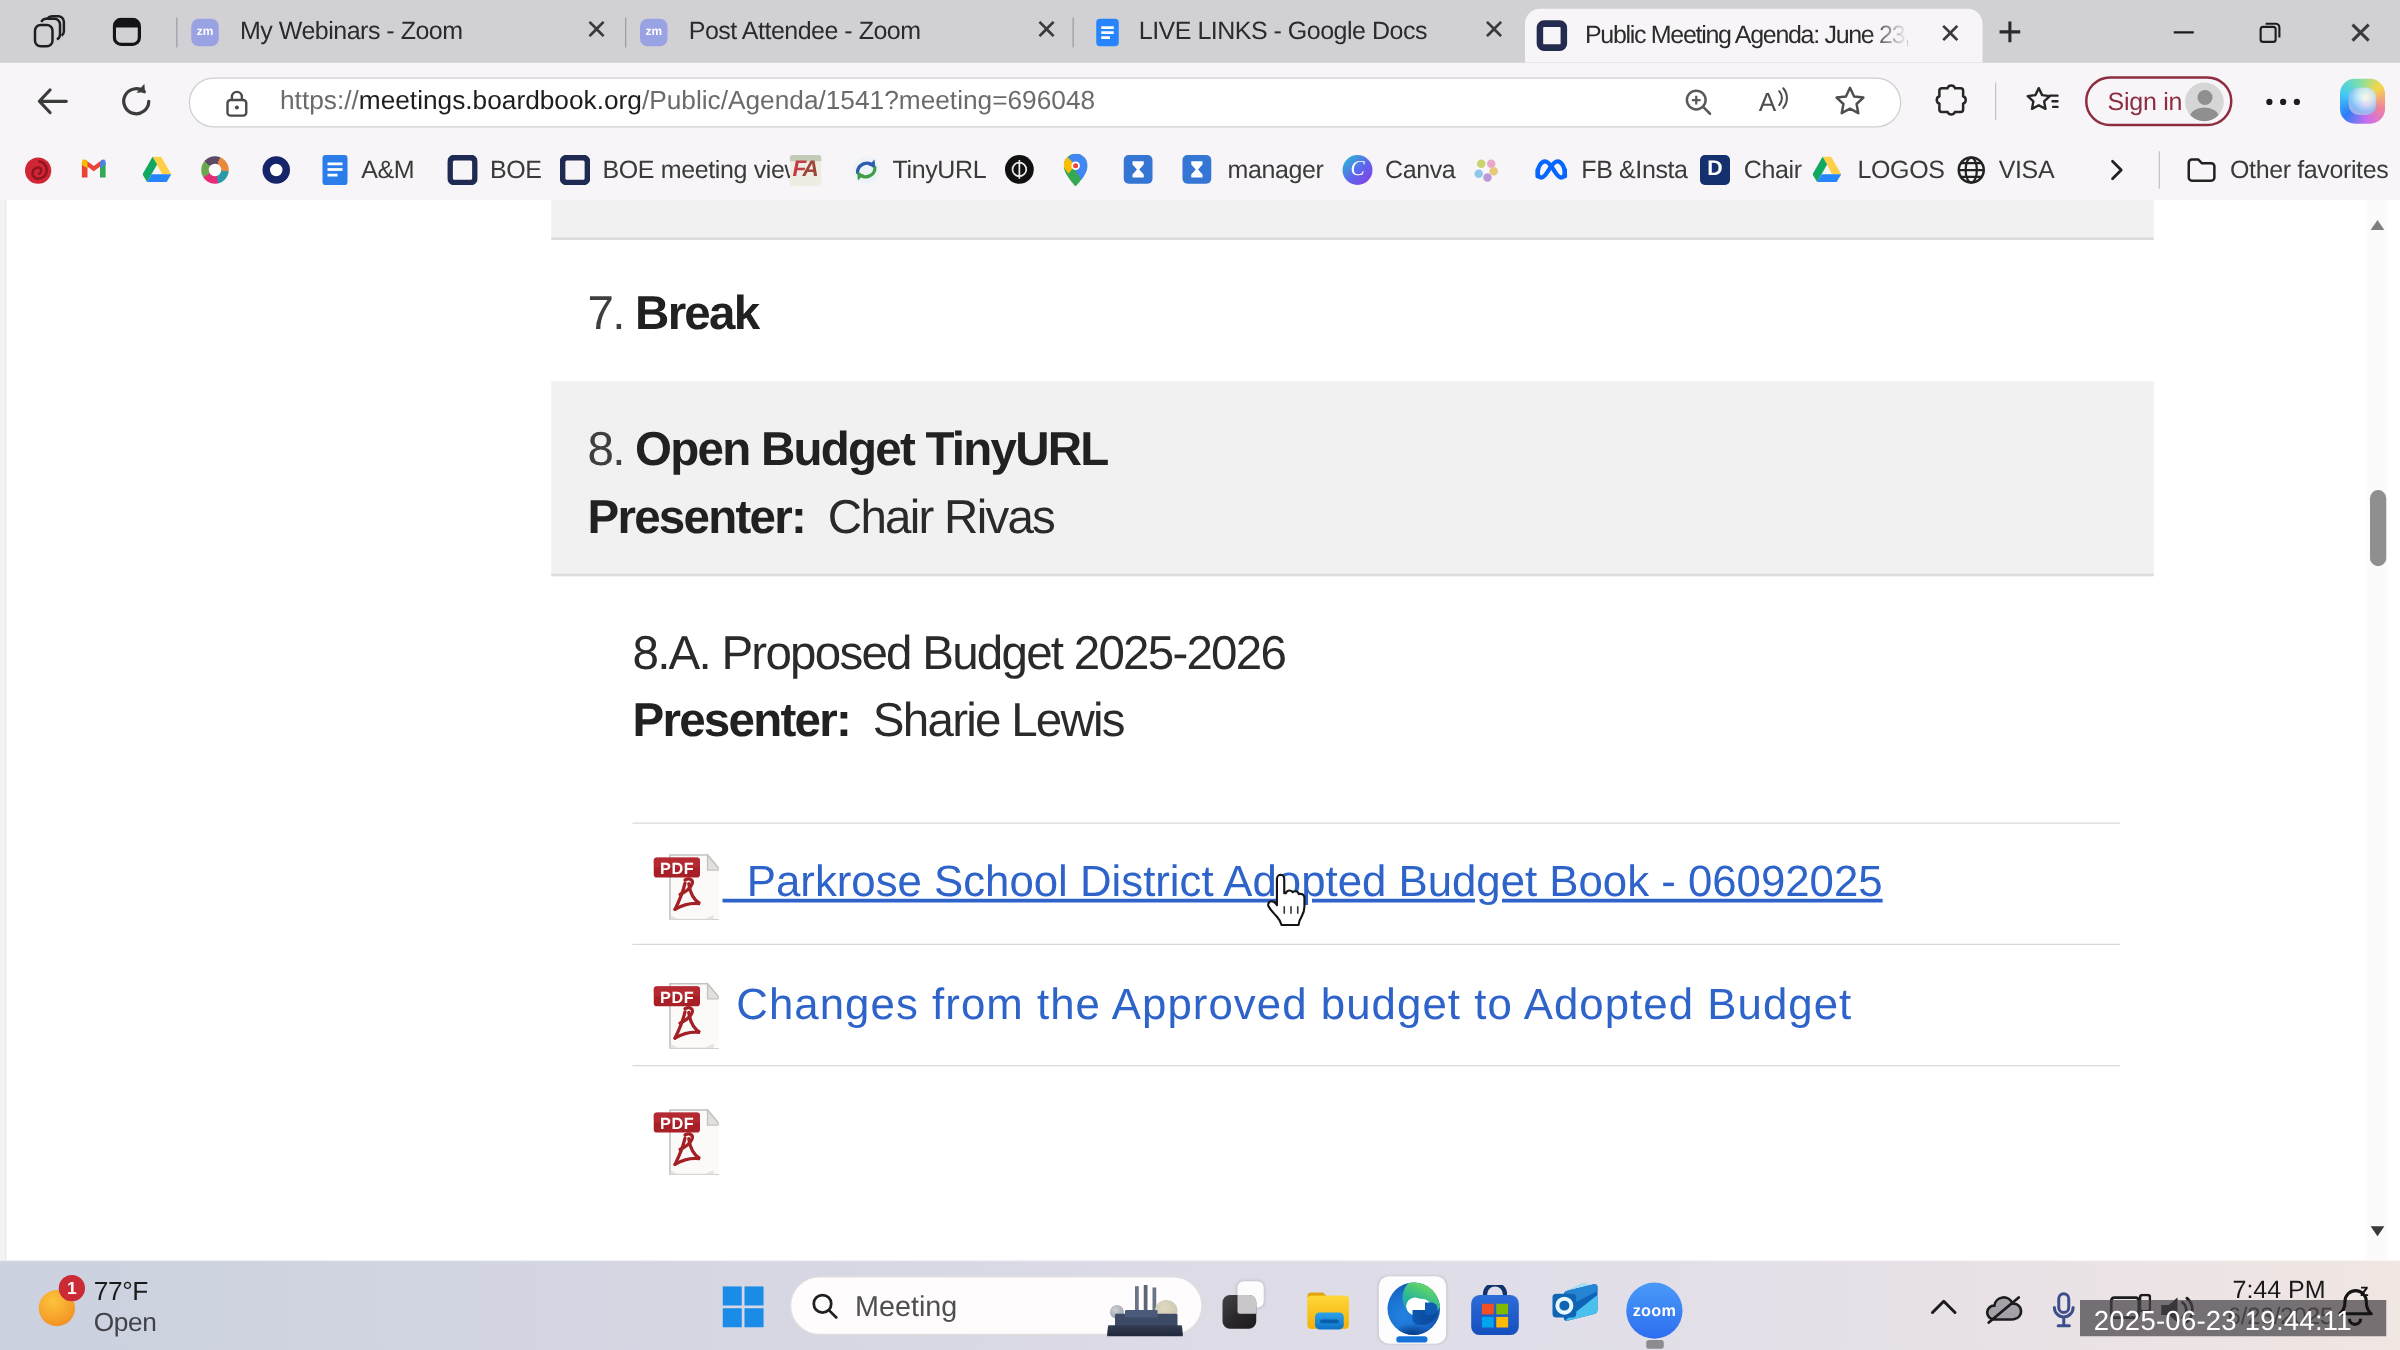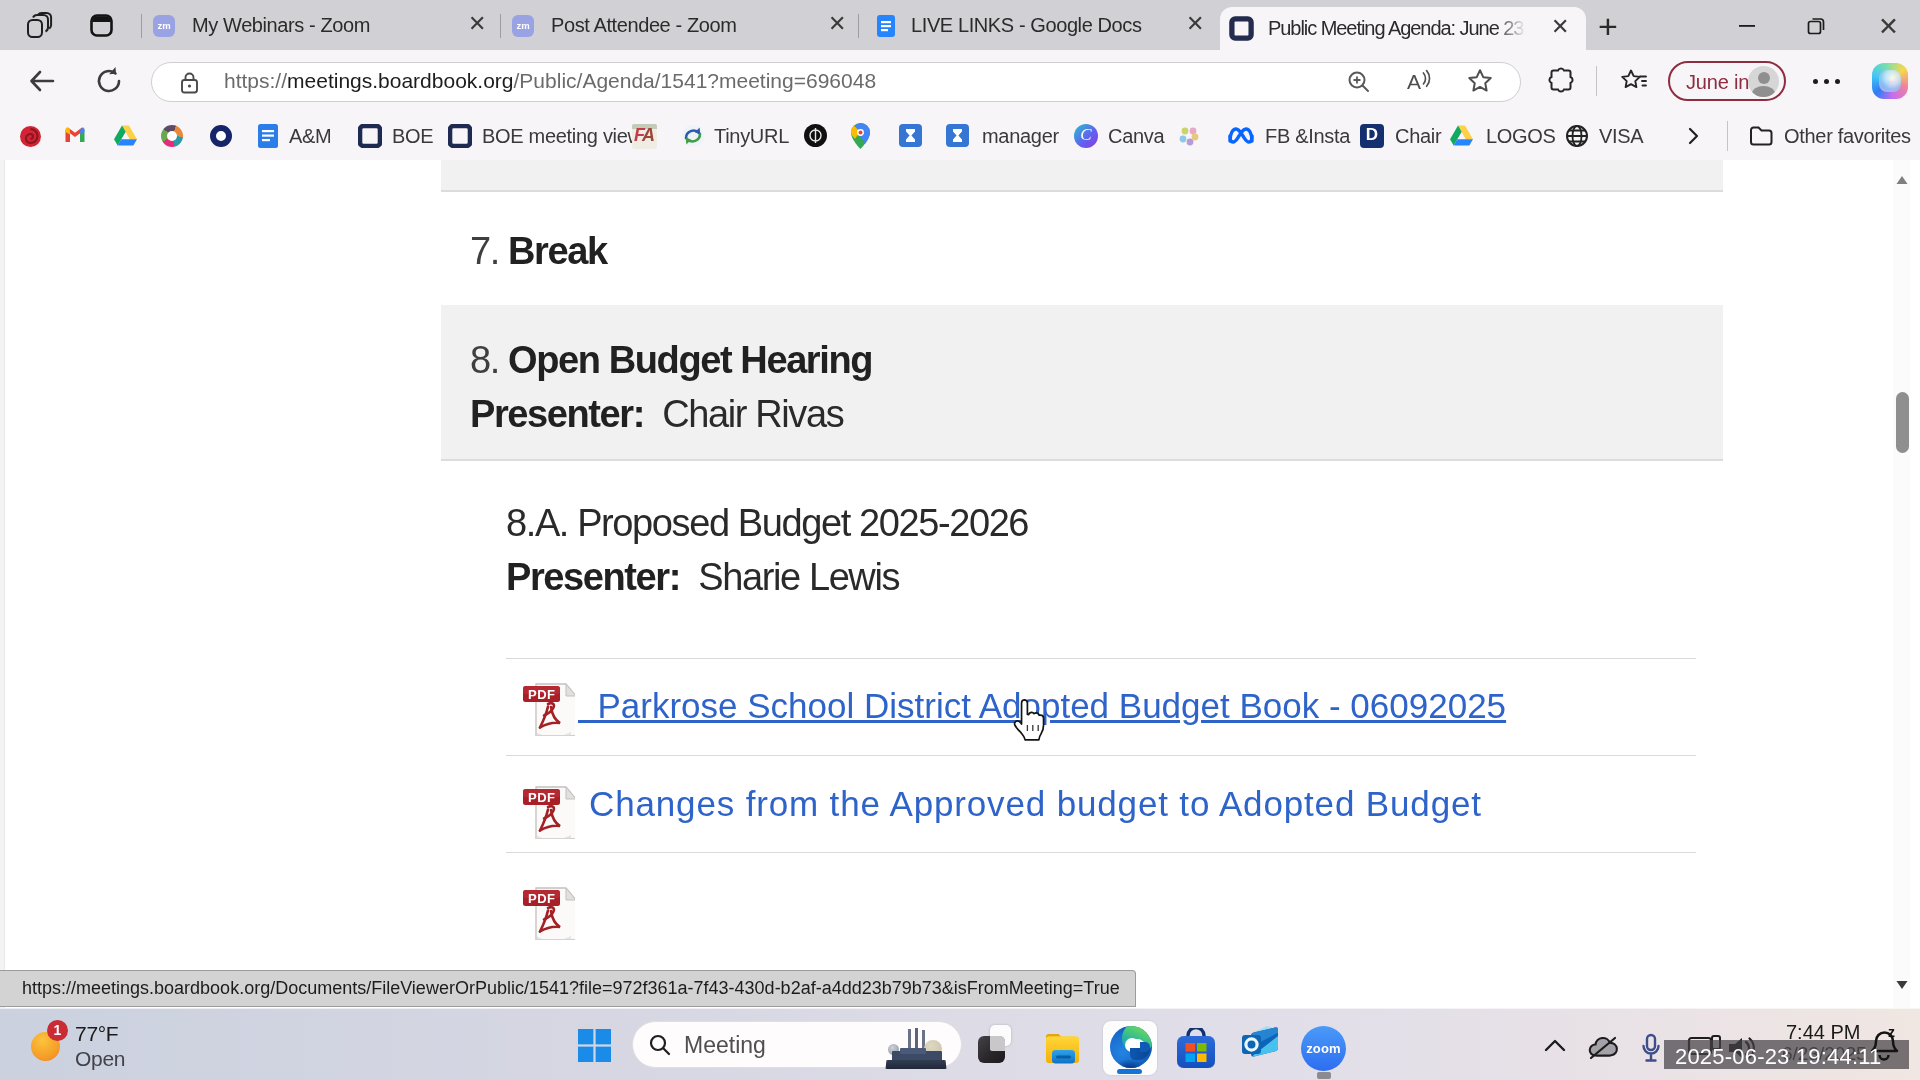--- a/index.html
+++ b/index.html
@@ -135,21 +135,21 @@
       <path d="M12 4.5 a3.2 3.2 0 0 1 6 0 h4.5 a2 2 0 0 1 2 2 v4.5 a3.2 3.2 0 0 1 0 6 v4.5 a2 2 0 0 1 -2 2 h-4.5 a3.2 3.2 0 0 1 -6 0 H7.5 a2 2 0 0 1 -2 -2 v-4.5 a3.2 3.2 0 0 1 0 -6 V6.5 a2 2 0 0 1 2 -2 z" fill="none" stroke="#262626" stroke-width="2"></path>
     </svg>
     <div class="abs" style="left:1596px;top:16px;width:1px;height:30px;background:#c4c3c8"></div>
 
     <svg class="abs" style="left:1618px;top:16px" width="30" height="30" viewBox="0 0 30 30">
       <path d="M13 4.5 l2.7 5.6 6.1 0.8 -4.5 4.2 1.1 6 -5.4 -2.9 -5.4 2.9 1.1 -6 -4.5 -4.2 6.1 -0.8 z" fill="none" stroke="#262626" stroke-width="1.9" stroke-linejoin="round"></path>
       <path d="M22 10.5 h6 M24 15 h4 M24.5 19.5 h3.5" stroke="#262626" stroke-width="1.9" stroke-linecap="round"></path>
     </svg>
 
     <div class="abs" style="left:1668px;top:11px;width:118px;height:40px;border:2px solid #8e2c40;border-radius:21px;background:#f7f5f7"></div>
-    <div class="abs" style="left:1686px;top:21px;font-size:20px;color:#8e2c40;letter-spacing:-0.2px">June in</div>
+    <div class="abs" style="left:1686px;top:21px;font-size:20px;color:#8e2c40;letter-spacing:-0.2px">Sign in</div>
     <div class="abs" style="left:1748px;top:16px;width:31px;height:31px;border-radius:50%;background:#d6d6d6;overflow:hidden">
       <div class="abs" style="left:9.5px;top:6px;width:12px;height:12px;border-radius:50%;background:#8f8f8f"></div>
       <div class="abs" style="left:4px;top:20px;width:23px;height:15px;border-radius:50%;background:#8f8f8f"></div>
     </div>
 
     <div class="abs" style="left:1813px;top:29px;width:5px;height:5px;border-radius:50%;background:#1c1c1c"></div>
     <div class="abs" style="left:1824px;top:29px;width:5px;height:5px;border-radius:50%;background:#1c1c1c"></div>
     <div class="abs" style="left:1835px;top:29px;width:5px;height:5px;border-radius:50%;background:#1c1c1c"></div>
 
     <div class="abs" style="left:1872px;top:13px;width:36px;height:36px;border-radius:12px;background:conic-gradient(from 230deg,#2f7df6,#44c8f5,#7ce0a8,#f7d74e,#f0829c,#c76df0,#2f7df6)"></div>
@@ -285,21 +285,21 @@
   </div>
 
   <div id="page">
     <div class="abs" style="left:0;top:0;width:5px;height:848px;background:#f4f3f4;border-right:1px solid #e9e8e9"></div>
 
     <div class="graybox" style="top:0;height:32px;"></div>
 
     <div class="abs ptext" style="left:470px;top:70px"><span class="pnum">7.&nbsp;</span><span class="phead">Break</span></div>
 
     <div class="graybox" style="top:145px;height:156px;"></div>
-    <div class="abs ptext" style="left:470px;top:179px"><span class="pnum">8.&nbsp;</span><span class="phead">Open Budget Hearing</span></div>
+    <div class="abs ptext" style="left:470px;top:179px"><span class="pnum">8.&nbsp;</span><span class="phead">Open Budget TinyURL</span></div>
     <div class="abs ptext" style="left:470px;top:233px"><span class="phead">Presenter:</span>&nbsp; Chair Rivas</div>
 
     <div class="abs ptext" style="left:506px;top:342px">8.A. Proposed Budget 2025-2026</div>
     <div class="abs ptext" style="left:506px;top:396px"><span class="phead">Presenter:</span>&nbsp; Sharie Lewis</div>
 
     <div class="divline" style="top:498px"></div>
     <div class="divline" style="top:595px"></div>
     <div class="divline" style="top:692px"></div>
 
     <svg class="abs" style="left:521px;top:520px" width="54" height="56" viewBox="0 0 54 56">
@@ -353,21 +353,20 @@
     <div class="abs" style="left:1893px;top:0;width:17px;height:848px;background:#fbfbfb"></div>
     <svg class="abs" style="left:1896px;top:15px" width="12" height="10" viewBox="0 0 12 10">
         <path d="M6 1 L11.5 9 H0.5 z" fill="#7f7f7f"></path>
       </svg>
     <div class="abs" style="left:1896px;top:232px;width:13px;height:61px;border-radius:7px;background:#8f8f8f"></div>
     <svg class="abs" style="left:1896px;top:820px" width="12" height="10" viewBox="0 0 12 10">
         <path d="M6 9 L11.5 1 H0.5 z" fill="#3a3a3a"></path>
       </svg>
   </div>
 
-  <div id="statustip">https://meetings.boardbook.org/Documents/FileViewerOrPublic/1541?file=972f361a-7f43-430d-b2af-a4dd23b79b73&amp;isFromMeeting=True</div>
 
   <div id="taskbar">
 
     <div class="abs" style="left:31px;top:11px;width:56px;height:50px">
       <div class="abs" style="left:0px;top:12px;width:29px;height:29px;border-radius:50%;background:radial-gradient(circle at 40% 30%,#fbc43c,#f59b27 65%,#ed7d1e)"></div>
       <div class="abs" style="left:16px;top:0px;width:21px;height:21px;border-radius:50%;background:#ca2b35;color:#fff;font-size:14px;text-align:center;line-height:21px;font-weight:bold">1</div>
     </div>
     <div class="abs" style="left:75px;top:13px;font-size:21px;color:#1a1a1a;letter-spacing:-0.3px">77°F</div>
     <div class="abs" style="left:75px;top:38px;font-size:21px;color:#42424a;letter-spacing:-0.3px">Open</div>
 

